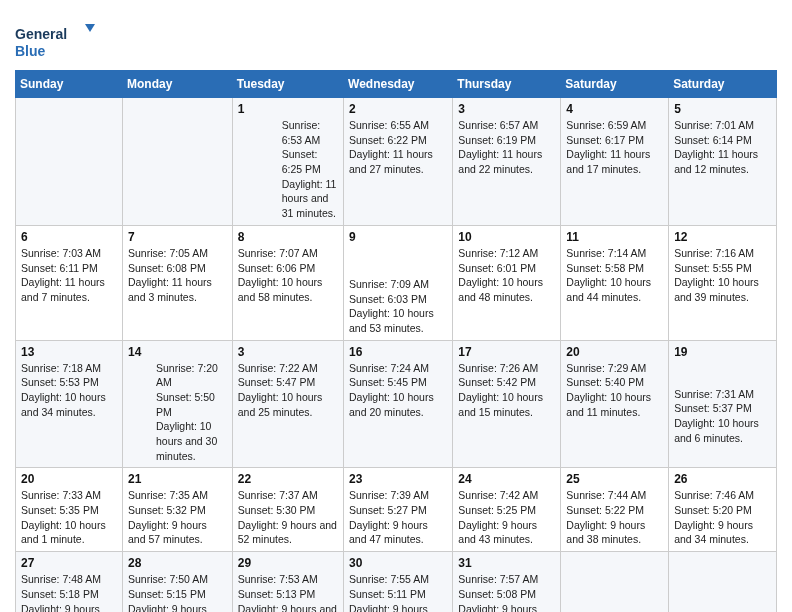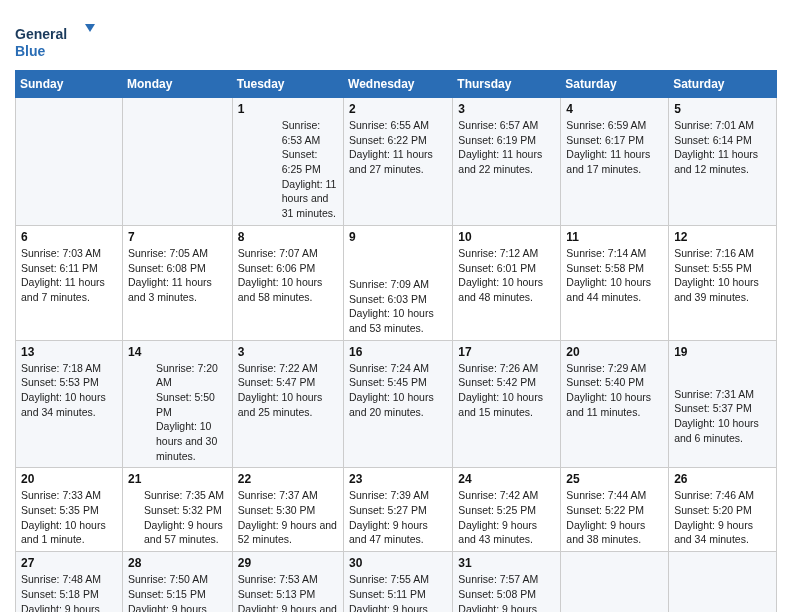--- a/index.html
+++ b/index.html
@@ -239,21 +239,21 @@
         </tr>
         <tr>
           <td>
             <span class="day-num">20</span>
             <div class="day-info" style="white-space: pre-line;">Sunrise: 7:33 AM
 Sunset: 5:35 PM
 Daylight: 10 hours and 1 minute.</div>
           </td>
           <td>
             <span class="day-num">21</span>
-            <div class="day-info" style="white-space: pre-line; margin-left: 16px;">Sunrise: 7:35 AM
+            <div class="day-info" style="white-space: pre-line;">Sunrise: 7:35 AM
 Sunset: 5:32 PM
 Daylight: 9 hours and 57 minutes.</div>
           </td>
           <td>
             <span class="day-num">22</span>
             <div class="day-info" style="white-space: pre-line;">Sunrise: 7:37 AM
 Sunset: 5:30 PM
 Daylight: 9 hours and 52 minutes.</div>
           </td>
           <td>

